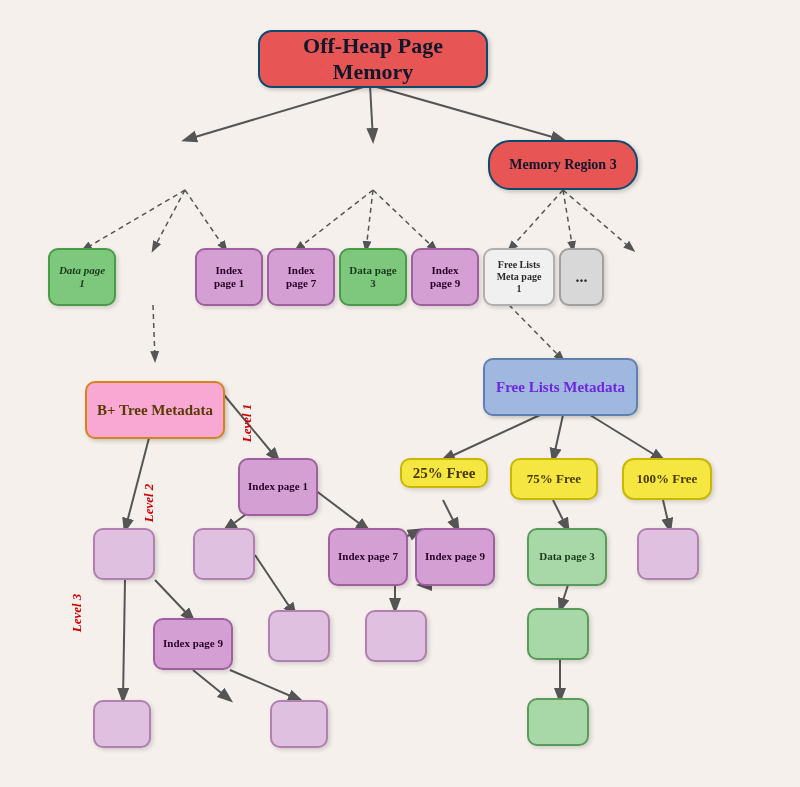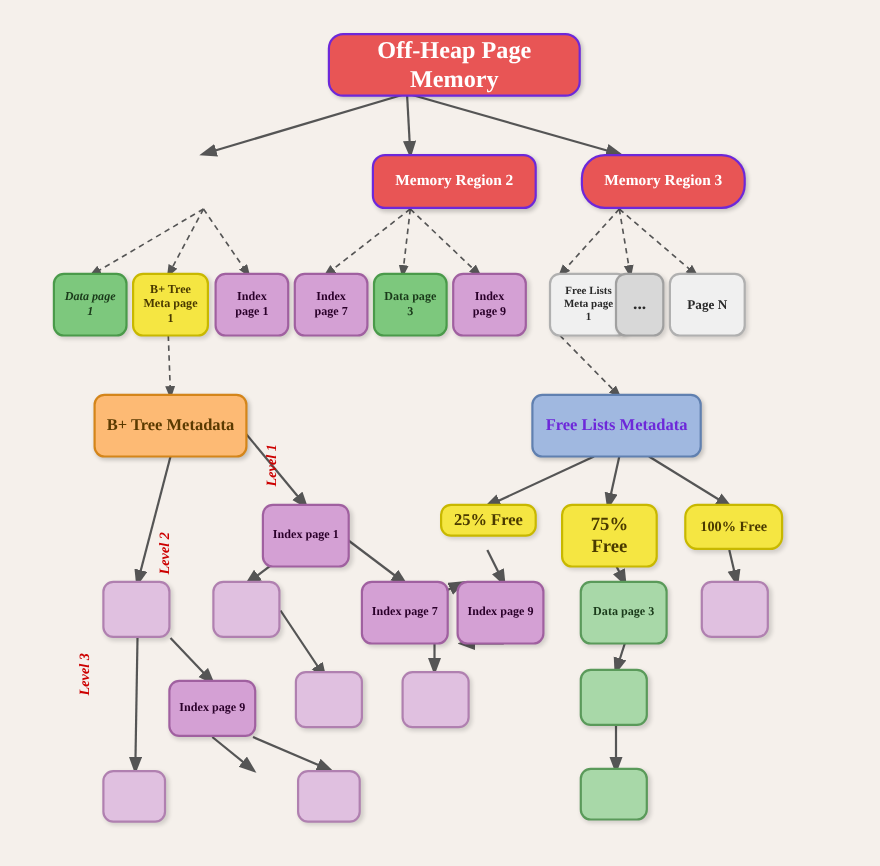--- a/index.html
+++ b/index.html
@@ -37,31 +37,31 @@
       text-align: center;
       font-size: 13px;
       font-weight: bold;
       line-height: 1.2;
       padding: 6px 8px;
     }
 
     
     .red-node {
       background: #e85555;
-      color: #ffffff;
-      border: 2px solid #6d28d9;
+      color: #0f172a;
+      border: 2px solid #0c4a6e;
       box-shadow: 2px 2px 4px rgba(0,0,0,0.2);
-      margin-left: 40px;
     }
 
     .orange-node {
-      background: #fdba74;
+      background: #f9a8d4;
       color: #5a3a00;
       border: 2px solid #d4851a;
       box-shadow: 2px 2px 4px rgba(0,0,0,0.2);
+      margin-top: 23px;
     }
 
     .yellow-node {
       background: #f5e642;
       color: #4a3a00;
       border: 2px solid #c8b800;
       box-shadow: 2px 2px 4px rgba(0,0,0,0.15);
     }
 
     .green-node {
@@ -191,38 +191,35 @@
 
     <line x1="458" y1="585" x2="420" y2="585" stroke="#555" stroke-width="2" marker-end="url(#arrow)"></line>
 
     <line x1="568" y1="585" x2="560" y2="610" stroke="#555" stroke-width="2" marker-end="url(#arrow)"></line>
 
     <line x1="560" y1="660" x2="560" y2="700" stroke="#555" stroke-width="2" marker-end="url(#arrow)"></line>
   </svg>
 
   <div class="node red-node" style="left:258px; top:30px; width:230px; height:58px; font-size:22px; border-radius:14px;">Off-Heap Page Memory</div>
 
-  <div class="node red-node" style="left:298px; top:140px; width:150px; height:50px; font-size:14px; border-radius:12px;">Memory Region 2</div>
   <div class="node red-node" style="left:488px; top:140px; width:150px; height:50px; font-size:14px; border-radius:22px;">Memory Region 3</div>
 
   <div class="node green-node" style="left:48px; top:248px; width:68px; height:58px; font-size:11px;font-style:italic;">Data page 1</div>
-  <div class="node yellow-node" style="left:120px; top:248px; width:70px; height:58px; font-size:11px;">B+ Tree Meta page 1</div>
   <div class="node purple-node" style="left:195px; top:248px; width:68px; height:58px; font-size:11px;">Index page 1</div>
   <div class="node purple-node" style="left:267px; top:248px; width:68px; height:58px; font-size:11px;">Index page 7</div>
   <div class="node green-node" style="left:339px; top:248px; width:68px; height:58px; font-size:11px;">Data page 3</div>
   <div class="node purple-node" style="left:411px; top:248px; width:68px; height:58px; font-size:11px;">Index page 9</div>
-  <div class="node white-node" style="left:499px; top:248px; width:72px; height:58px; font-size:10px;">Free Lists Meta page 1</div>
+  <div class="node white-node" style="left:483px; top:248px; width:72px; height:58px; font-size:10px;">Free Lists Meta page 1</div>
   <div class="node gray-node" style="left:559px; top:248px; width:45px; height:58px; font-size:16px;">...</div>
-  <div class="node white-node" style="left:608px; top:248px; width:70px; height:58px; font-size:12px;">Page N</div>
 
   <div class="node orange-node" style="left:85px; top:358px; width:140px; height:58px; font-size:15px;">B+ Tree Metadata</div>
   <div class="node blue-node" style="left:483px; top:358px; width:155px; height:58px; font-size:15px;">Free Lists Metadata</div>
 
   <div class="node yellow-node" style="left:400px; top:458px; width:88px; height:30px; font-size:15px;">25% Free</div>
-  <div class="node yellow-node" style="left:510px; top:458px; width:88px; height:58px; font-size:17px;">75% Free</div>
+  <div class="node yellow-node" style="left:510px; top:458px; width:88px; height:42px; font-size:13px;">75% Free</div>
   <div class="node yellow-node" style="left:622px; top:458px; width:90px; height:42px; font-size:13px;border-radius:12px;">100% Free</div>
 
   <div class="node purple-node" style="left:238px; top:458px; width:80px; height:58px; font-size:11px;">Index page 1</div>
 
   <div class="node light-purple-node" style="left:93px; top:528px; width:62px; height:52px;">
   </div>
   <div class="node light-purple-node" style="left:193px; top:528px; width:62px; height:52px;">
   </div>
   <div class="node purple-node" style="left:328px; top:528px; width:80px; height:58px; font-size:11px;">Index page 7</div>
 

